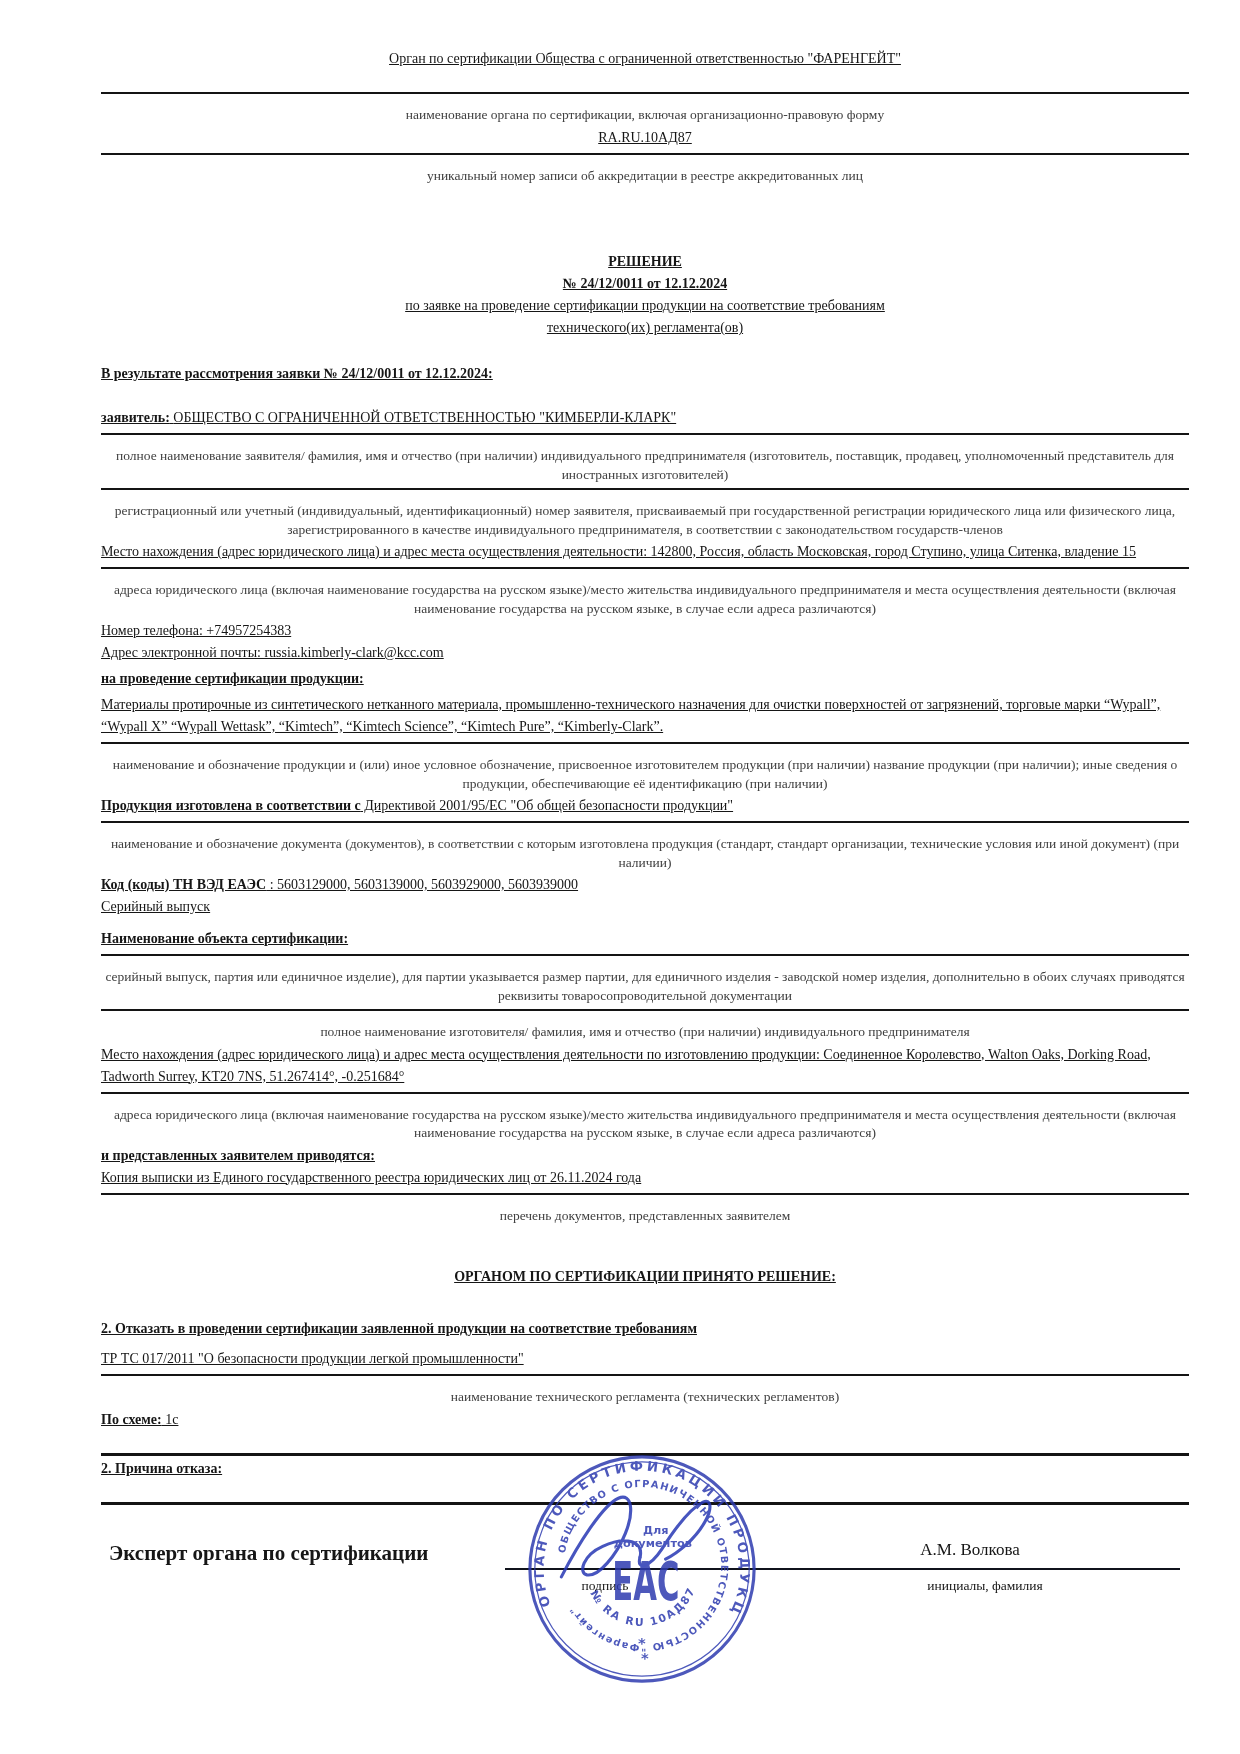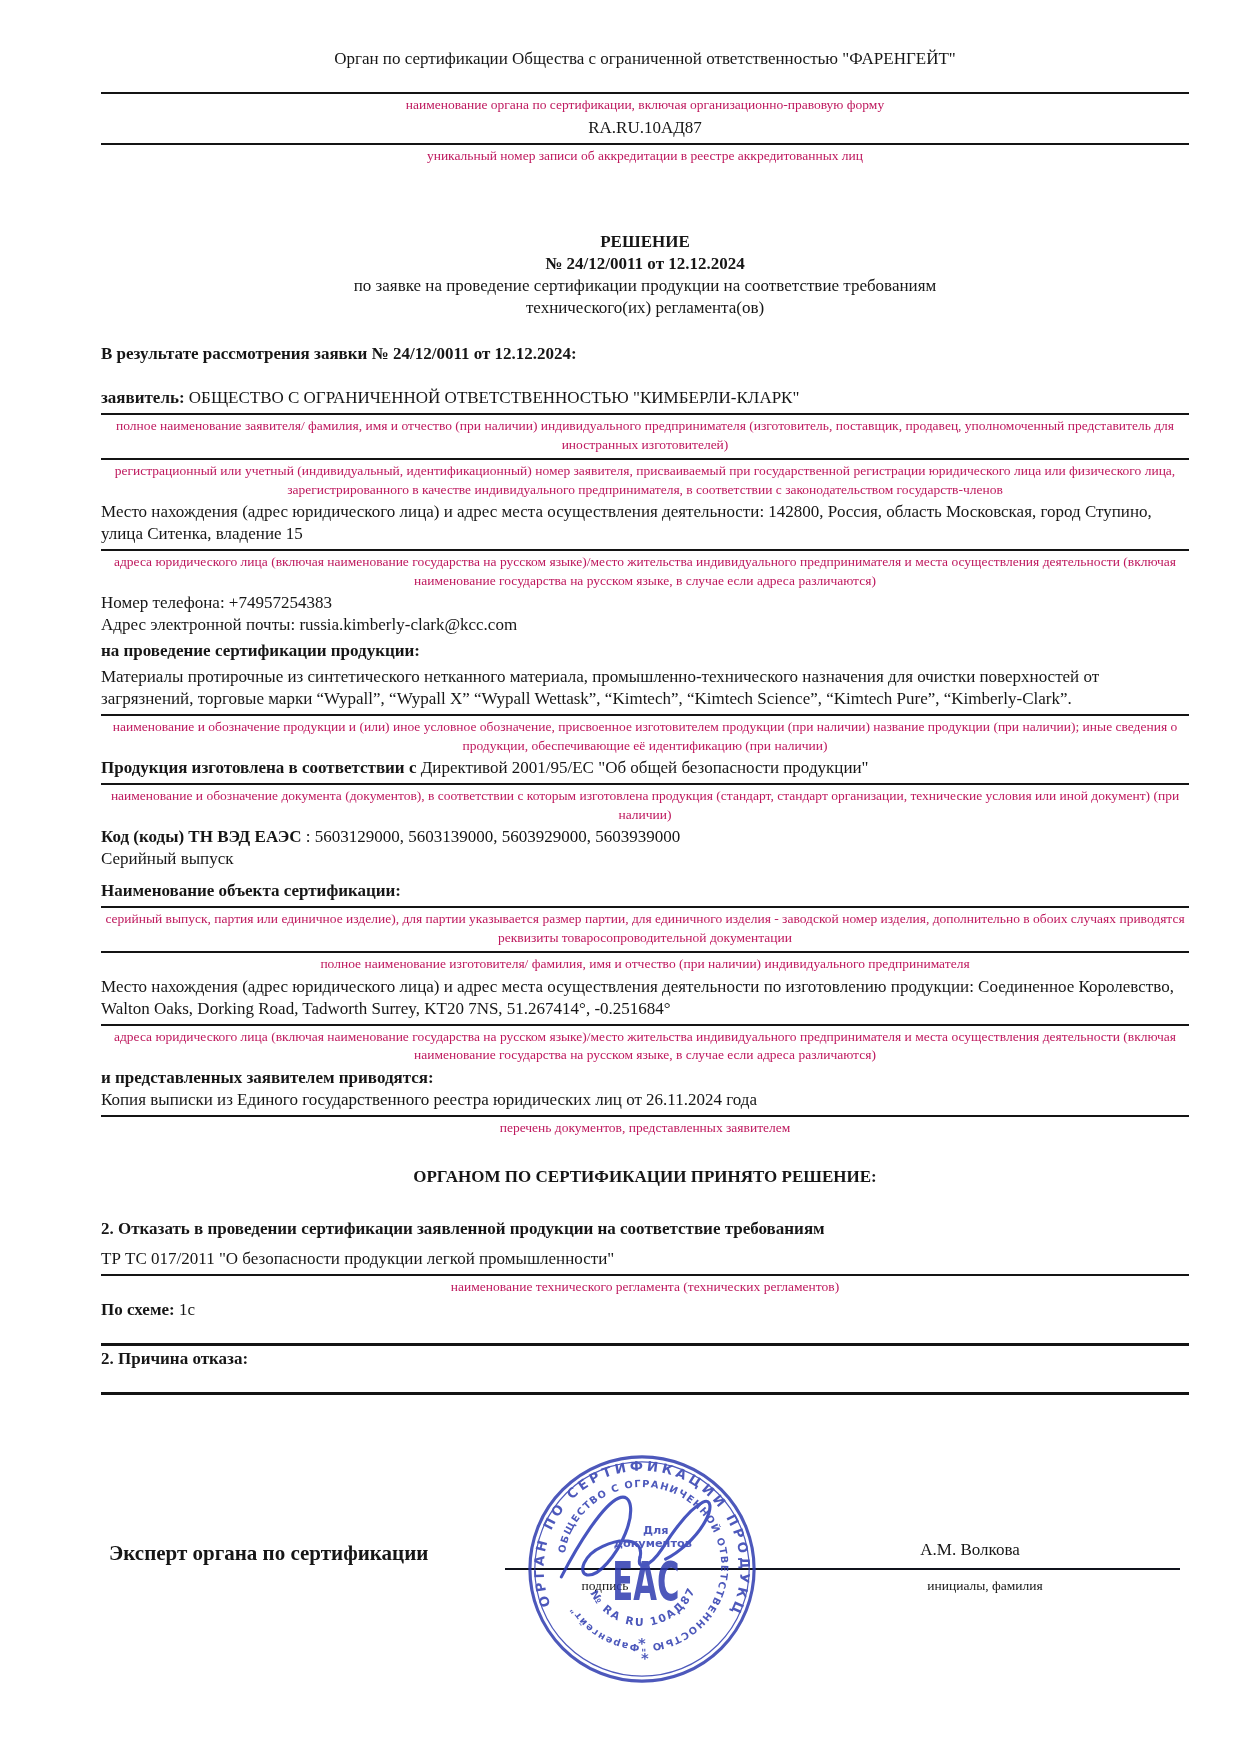--- a/index.html
+++ b/index.html
@@ -2,28 +2,28 @@
 <html lang="ru"><head>
 <meta charset="utf-8">
 <style>
   html,body { margin:0; padding:0; background:#e8e8e8; }
   .page {
     position:relative; width:1240px; height:1754px; margin:0 auto;
     background:#ffffff; overflow:hidden;
     font-family:"Liberation Serif", serif; color:#161616;
   }
   .content { position:absolute; left:101px; top:48px; width:1088px; }
-  .t  { font-size:17px; line-height:22px; }
-  .cap{ font-size:13.5px; line-height:18.5px; text-align:center; margin-top:2px; color:#be185d; }
+  .t  { font-size:14px; line-height:22px;text-decoration:underline; }
+  .cap{ font-size:13.5px; line-height:18.5px; text-align:center; margin-top:12px; color:#404040; }
   .b  { font-weight:bold; }
   .center { text-align:center; }
   .rule { border:0; border-top:2px solid #141414; margin:0; margin-top:4px; }
   .rule.thick { border-top-width:3px; }.mt2{margin-top:2px}.mt4{margin-top:4px}.mt6{margin-top:22px}
   .mt8{margin-top:8px}.mt10{margin-top:10px}.mt24{margin-top:24px}.mt30{margin-top:30px}
-  .mt44{margin-top:29px}.mt66{margin-top:66px}
+  .mt44{margin-top:41px}.mt66{margin-top:66px}
   .sig-label { position:absolute; left:109px; top:1541px; font-size:21px; font-weight:bold; }
   .sig-line  { position:absolute; left:505px; top:1568px; width:675px; border-top:2.5px solid #10131c; }
   .sig-name  { position:absolute; left:850px; top:1540px; width:240px; text-align:center; font-size:17px; }
   .sig-cap1  { position:absolute; left:520px; top:1578px; width:170px; text-align:center; font-size:13.5px; }
   .sig-cap2  { position:absolute; left:890px; top:1578px; width:190px; text-align:center; font-size:13.5px; }
   .stamp { position:absolute; left:524px; top:1451px; width:236px; height:236px; opacity:.85; }
   .stamp text { font-family:"DejaVu Sans", sans-serif; font-weight:bold; }
 </style>
 </head>
 <body>

